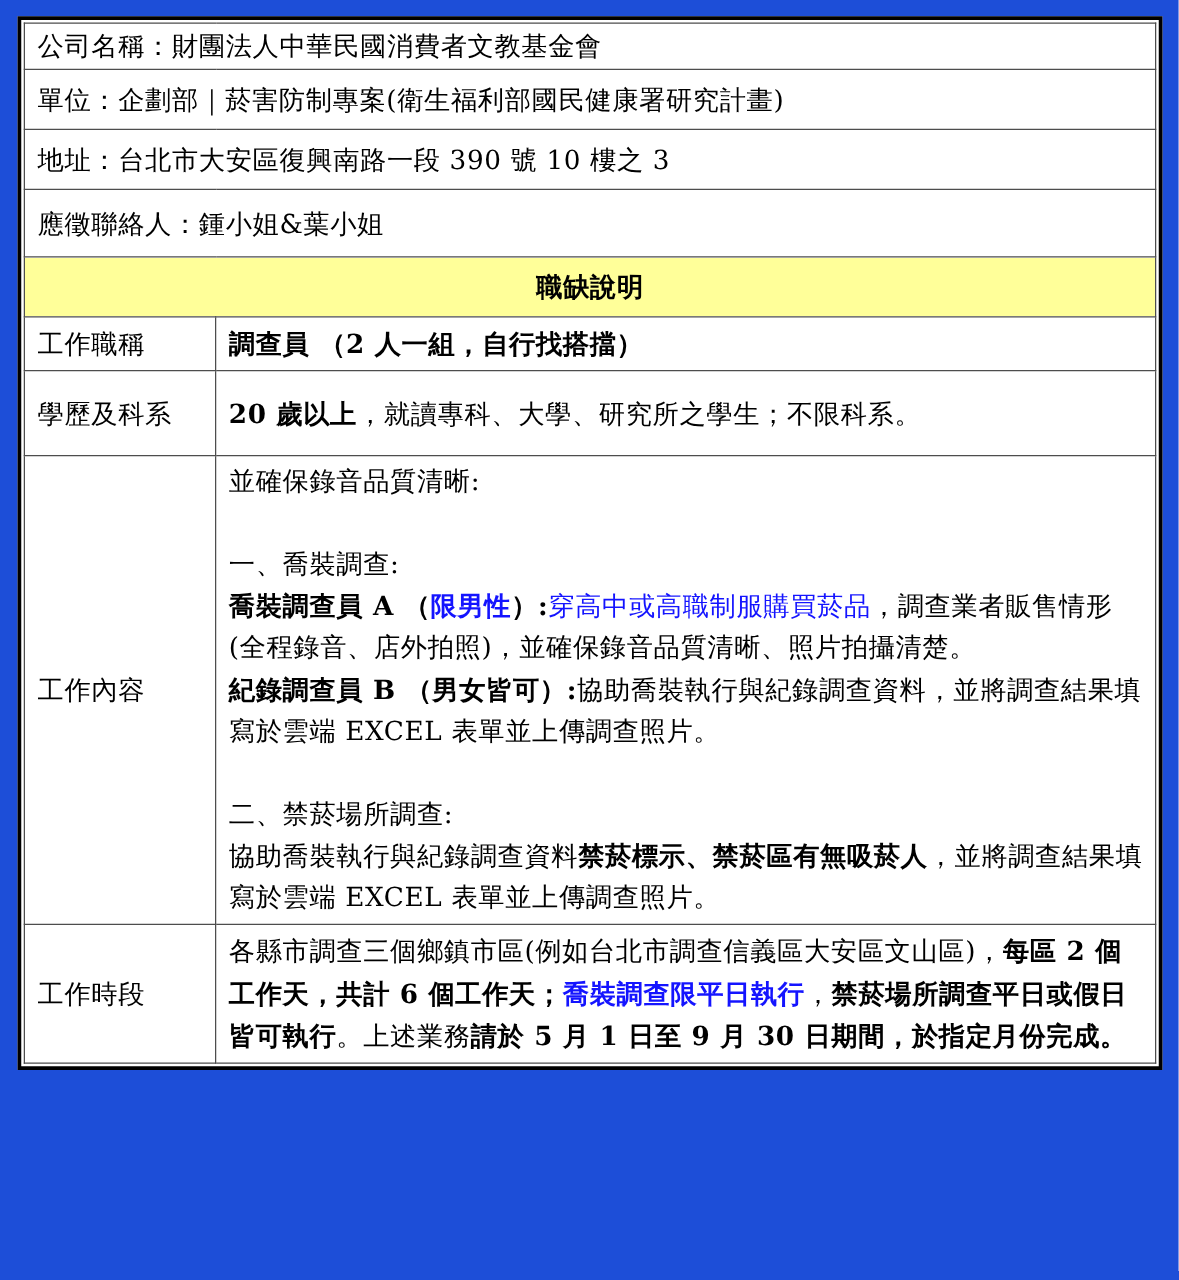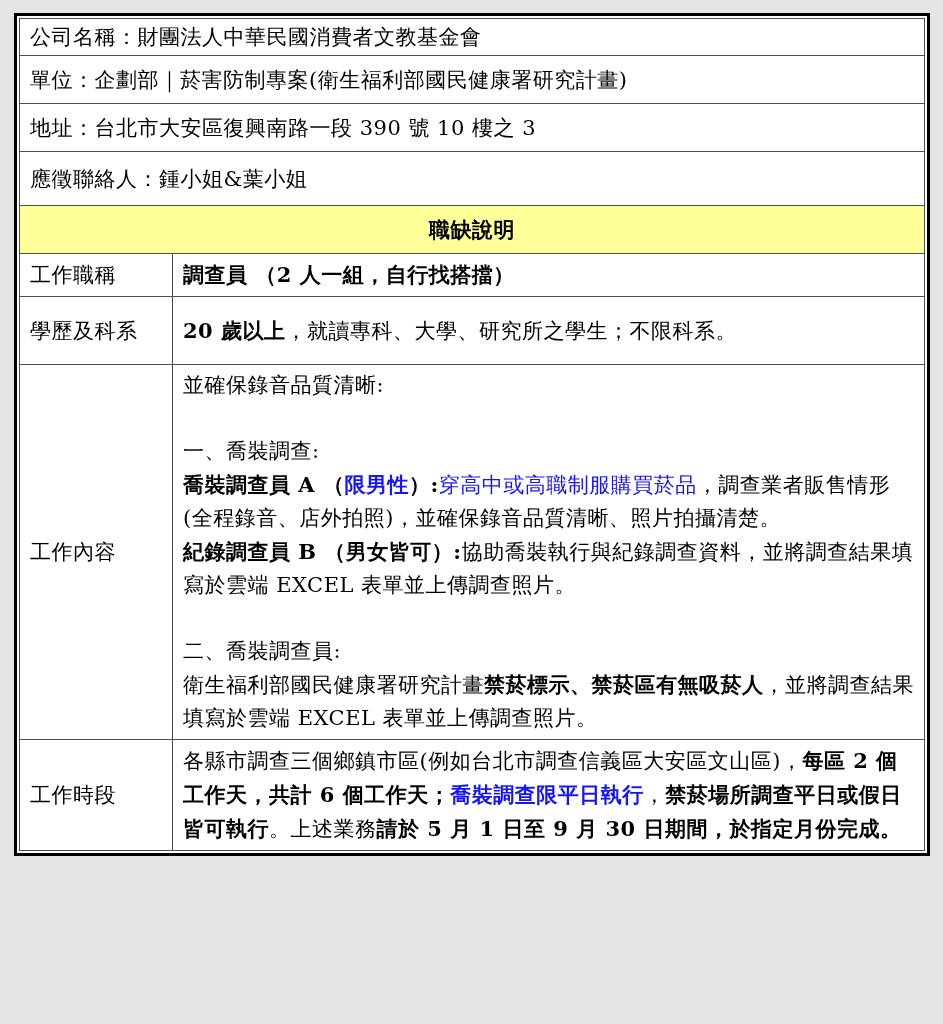--- a/index.html
+++ b/index.html
@@ -5,21 +5,21 @@
   html, body {
     margin: 0;
     padding: 0;
     background: #ffffff;
     font-family: "DejaVu Serif", "Liberation Serif", serif;
   }
   .page {
     position: relative;
     width: 943px;
     height: 1024px;
-    background: #e5e5e5;
+    background: #1d4ed8;
     overflow: hidden;
   }
   
   .table-frame {
     position: absolute;
     left: 14px;
     top: 13px;
     width: 906px;
     border: 3px solid #000000;
     padding: 2px;
@@ -110,22 +110,22 @@
           </tr>
           <tr>
             <td class="label-cell">工作內容</td>
             <td class="content-cell v-top">
               <div class="para"><span class="run">並確保錄音品質清晰:</span></div>
               <div class="para">&nbsp;</div>
               <div class="para"><span class="run">一、喬裝調查:</span></div>
               <div class="para"><span class="run b">喬裝調查員 A （</span><span class="run b blue">限男性</span><span class="run b">）:</span><span class="run blue">穿高中或高職制服購買菸品</span><span class="run">，調查業者販售情形(全程錄音、店外拍照)，並確保錄音品質清晰、照片拍攝清楚。</span></div>
               <div class="para"><span class="run b">紀錄調查員 B （男女皆可）:</span><span class="run">協助喬裝執行與紀錄調查資料，並將調查結果填寫於雲端 EXCEL 表單並上傳調查照片。</span></div>
               <div class="para">&nbsp;</div>
-              <div class="para"><span class="run">二、喬裝調查員:</span></div>
-              <div class="para"><span class="run">衛生福利部國民健康署研究計畫</span><span class="run b">禁菸標示、禁菸區有無吸菸人</span><span class="run">，並將調查結果填寫於雲端 EXCEL 表單並上傳調查照片。</span></div>
+              <div class="para"><span class="run">二、禁菸場所調查:</span></div>
+              <div class="para"><span class="run">協助喬裝執行與紀錄調查資料</span><span class="run b">禁菸標示、禁菸區有無吸菸人</span><span class="run">，並將調查結果填寫於雲端 EXCEL 表單並上傳調查照片。</span></div>
             </td>
           </tr>
           <tr>
             <td class="label-cell">工作時段</td>
             <td class="content-cell">
               <div class="para"><span class="run">各縣市調查三個鄉鎮市區(例如台北市調查信義區大安區文山區)，</span><span class="run b">每區 2 個工作天，共計 6 個工作天；</span><span class="run b blue">喬裝調查限平日執行</span><span class="run">，</span><span class="run b">禁菸場所調查平日或假日皆可執行</span><span class="run">。上述業務</span><span class="run b">請於 5 月 1 日至 9 月 30 日期間，於指定月份完成。</span></div>
             </td>
           </tr>
         </tbody>
     </table>

